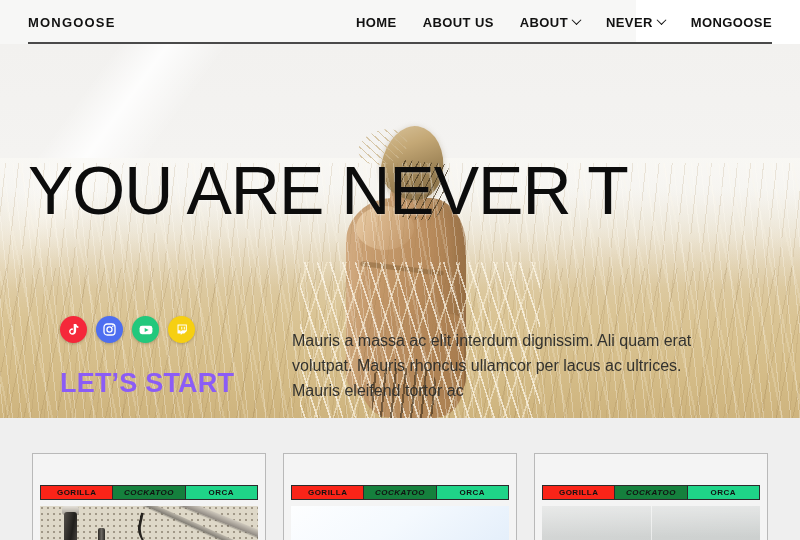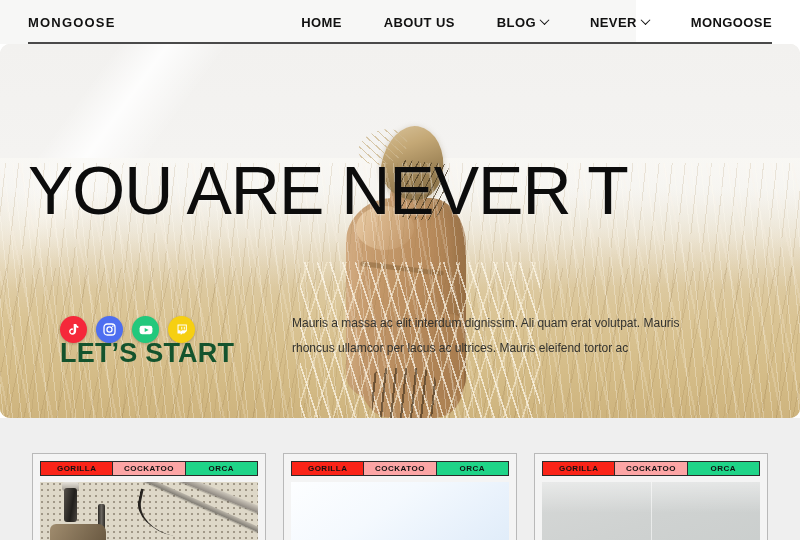--- a/index.html
+++ b/index.html
@@ -20,21 +20,21 @@
   .header-inner {
     position:relative;
     width:800px; height:44px;
     display:flex; align-items:center; justify-content:space-between;
     padding:0 28px;
   }
   .logo {
     font-size:13px; font-weight:700; letter-spacing:1.2px;
     color:#111; white-space:nowrap;
   }
-  .nav { display:flex; align-items:center; gap:16px; }
+  .nav { display:flex; align-items:center; gap:0; }
   .nav-item {
     font-size:13px; font-weight:700; letter-spacing:0.4px;
     color:#111; white-space:nowrap; cursor:pointer;
     padding:0 0 0 0; margin-left:26px;
     display:flex; align-items:center; gap:3px;
   }
   .nav-item:first-child { margin-left:0; }
   .chev {
     display:inline-block;
     width:7px; height:7px;
@@ -48,21 +48,20 @@
     background:#4a4a4a;
     z-index:31;
   }
 
   
   .hero {
     position:absolute; top:44px; left:0;
     width:800px; height:374px;
     overflow:hidden;
     background:#eceae6;
-    border-radius:10px;
   }
   .hero-img { position:absolute; inset:0; width:800px; height:374px; }
 
   
   .sky {
     position:absolute; left:0; top:0; width:800px; height:374px;
     background:
       linear-gradient(to bottom,
         #f2f1ef 0%,
         #f4f3f1 30%,
@@ -226,30 +225,30 @@
     box-shadow:0 1px 3px rgba(0,0,0,.22);
     position:relative;
   }
   .s-tiktok { background:#f5283a; }
   .s-insta  { background:#4e6ef0; }
   .s-yt     { background:#22c87c; }
   .s-twitch { background:#f6cf12; }
   .s-icon svg { display:block; }
 
   .lets-start {
-    position:absolute; left:60px; top:294px;
+    position:absolute; left:60px; top:324px;
     font-size:27px; font-weight:700; letter-spacing:0.2px;
-    color:#14532d; white-space:nowrap;
+    color:#8b5cf6; white-space:nowrap;
     z-index:8;
   }
 
   
   .hero-copy {
-    position:absolute; left:292px; top:267px; width:428px;
-    font-size:12px; line-height:25px;
+    position:absolute; left:292px; top:284px; width:428px;
+    font-size:16px; line-height:25px;
     color:#32322f;
     z-index:7;
   }
 
   
   .cards-section {
     position:absolute; top:418px; left:0; width:800px; height:122px;
     background:#efefef;
   }
   .cards-row {
@@ -257,33 +256,33 @@
     display:flex; gap:0; padding:0 32px; justify-content:space-between;
   }
   .card {
     width:234px;
     background:#f4f4f4;
     border:1px solid #b9b9b9;
     padding:7px 7px 0 7px;
     overflow:hidden;
     height:120px;
   }
-  .tabs { display:flex; width:100%; height:15px; }
+  .tabs { display:flex; width:100%; height:15px;margin-top:24px; }
   .tab {
     flex:1 1 0;
     display:flex; align-items:center; justify-content:center;
     font-size:8px; font-weight:700; letter-spacing:0.5px;
     color:#111;
     border:1px solid #2b2b2b;
     cursor:pointer;
     white-space:nowrap;
   }
   .tab + .tab { border-left:none; }
   .tab-gorilla  { background:#fa2418; }
-  .tab-cockatoo { background:#fca5a5; }
+  .tab-cockatoo { background:#15803d;font-style:italic; }
   .tab-orca     { background:#1fd488; }
 
   .card-media {
     margin-top:6px;
     width:100%; height:92px;
     overflow:hidden;
     position:relative;
   }
   
   .media-workshop {
@@ -355,21 +354,21 @@
     <div class="header-inner">
       <div class="logo">MONGOOSE</div>
       <nav class="nav">
         <div class="nav-item">
           <span>HOME</span>
         </div>
         <div class="nav-item">
           <span>ABOUT US</span>
         </div>
         <div class="nav-item">
-          <span>BLOG</span>
+          <span>ABOUT</span>
           <span class="chev"></span>
         </div>
         <div class="nav-item">
           <span>NEVER</span>
           <span class="chev"></span>
         </div>
         <div class="nav-item">
           <span>MONGOOSE</span>
         </div>
       </nav>

